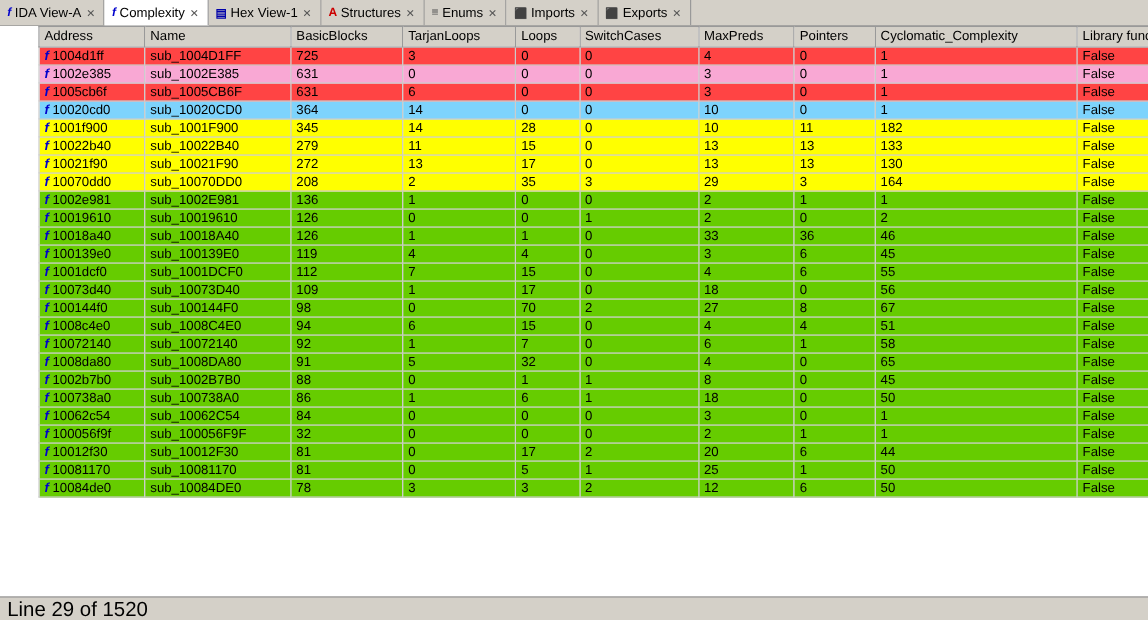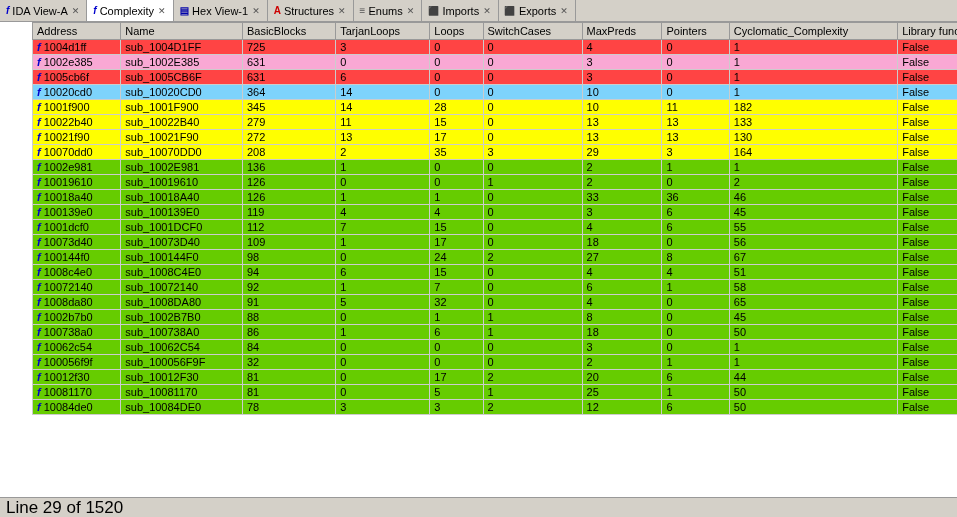--- a/index.html
+++ b/index.html
@@ -329,21 +329,21 @@
           <td>18</td>
           <td>0</td>
           <td>56</td>
           <td>False</td>
         </tr>
         <tr>
           <td><span class="func-icon">f</span> 100144f0</td>
           <td>sub_100144F0</td>
           <td>98</td>
           <td>0</td>
-          <td>24</td>
+          <td>70</td>
           <td>2</td>
           <td>27</td>
           <td>8</td>
           <td>67</td>
           <td>False</td>
         </tr>
         <tr>
           <td><span class="func-icon">f</span> 1008c4e0</td>
           <td>sub_1008C4E0</td>
           <td>94</td>

